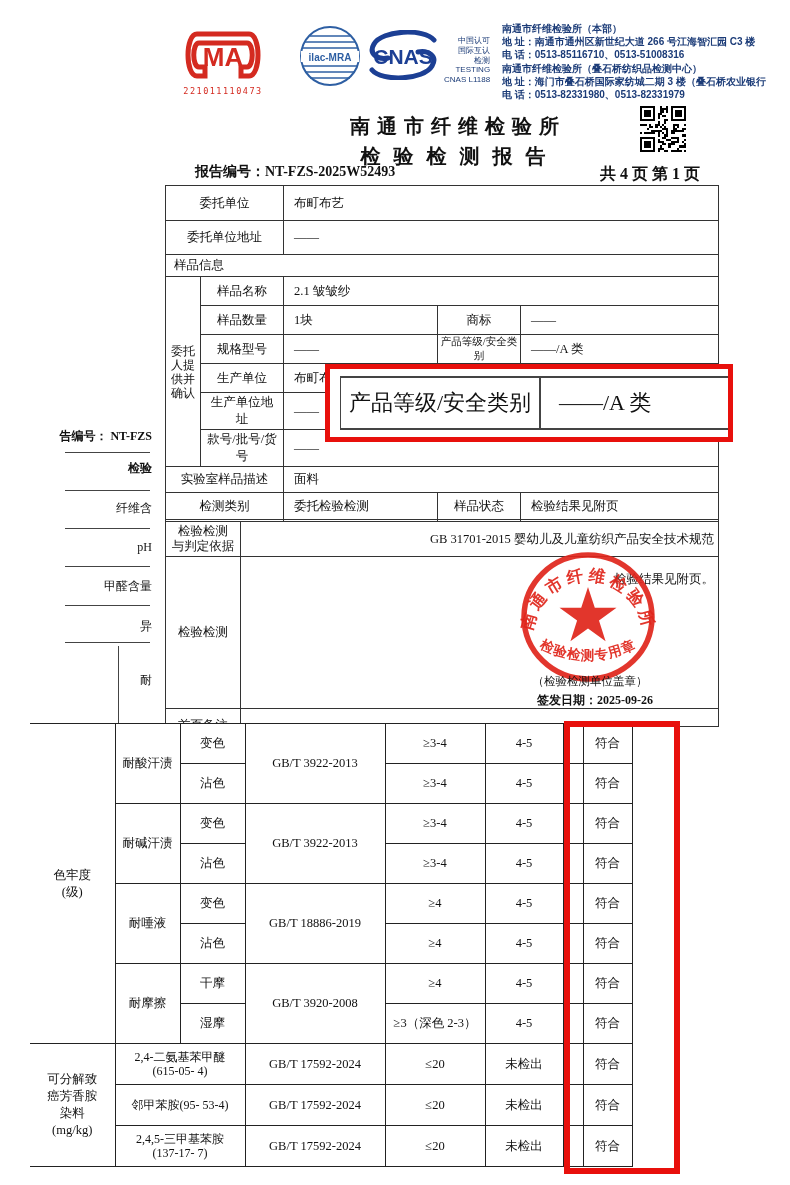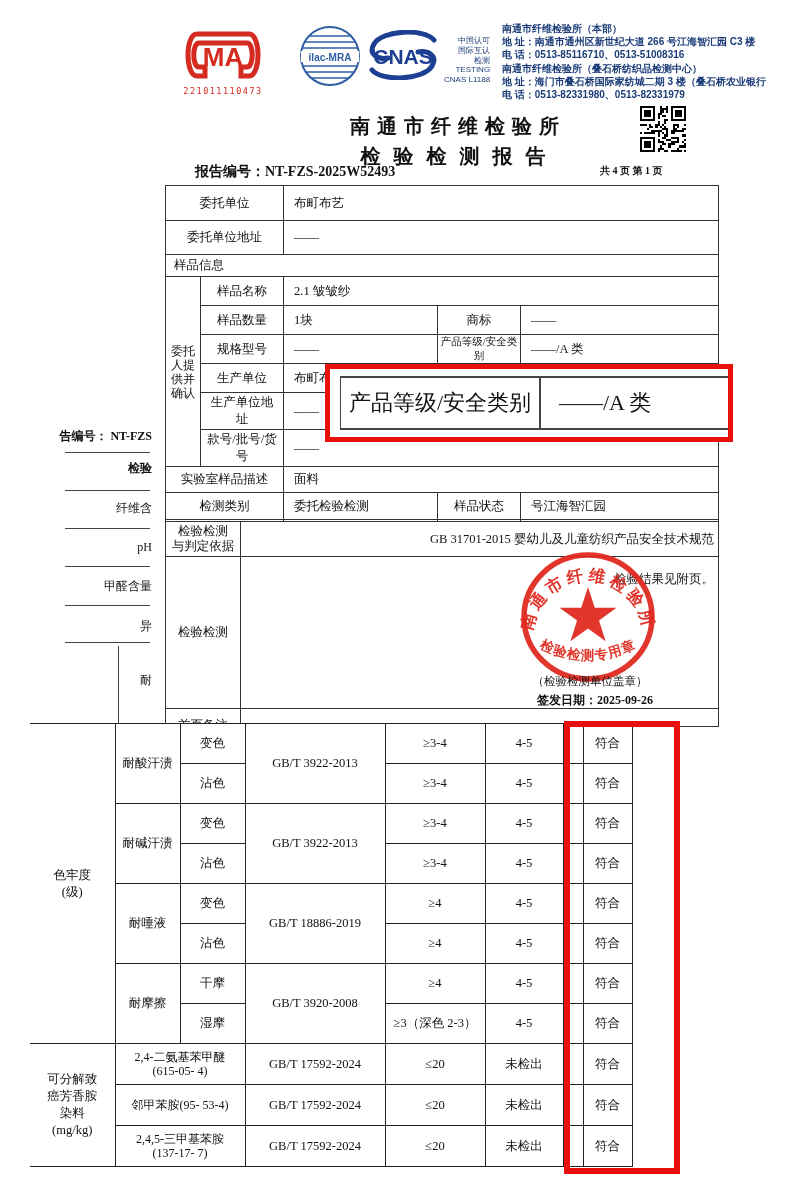--- a/index.html
+++ b/index.html
@@ -14,21 +14,21 @@
     color:#d42a20;font-size:8.5px;letter-spacing:1.5px;font-family:"DejaVu Sans Mono",monospace;}
   .accred{position:absolute;left:444px;top:36px;color:#1c3c78;font-size:8px;line-height:9.8px;
     font-family:"Liberation Sans",sans-serif;text-align:right;}
   .org{position:absolute;left:502px;top:22px;width:288px;color:#1c3c78;font-size:10px;
     line-height:13.2px;font-family:"Liberation Sans",sans-serif;font-weight:bold;
     white-space:nowrap;overflow:hidden;}
   .title{position:absolute;left:245px;top:113px;width:420px;text-align:center;font-weight:bold;}
   .title .t1{font-size:20px;letter-spacing:1px;}
   .title .t2{font-size:20px;letter-spacing:4px;margin-top:3px;}
   .repno{position:absolute;left:195px;top:163px;font-size:14px;font-weight:bold;}
-  .pagen{position:absolute;left:600px;top:164px;font-size:10px;font-weight:bold;}
+  .pagen{position:absolute;left:600px;top:164px;font-size:16px;font-weight:bold;}
   
   .bh{position:absolute;width:152px;text-align:right;font-size:12px;overflow:hidden;white-space:nowrap;}
   .bh-line{position:absolute;left:65px;width:85px;border-top:1px solid #444;height:0;}
   .bh-vline{position:absolute;left:118px;top:646px;height:77px;border-left:1px solid #444;width:0;}
   
   table{border-collapse:collapse;table-layout:fixed;}
   .mt{position:absolute;left:165px;top:185px;width:553px;background:#fff;z-index:1;}
   .mt td{border:1px solid #333;font-size:12.5px;padding:1px 4px;text-align:center;
     overflow:hidden;}
   .mt td.val{text-align:left;padding-left:10px;}
@@ -192,21 +192,21 @@
     <td colspan="3" class="val">——</td>
   </tr>
   <tr style="height:26px">
     <td colspan="2">实验室样品描述</td>
     <td colspan="3" class="val">面料</td>
   </tr>
   <tr style="height:27px">
     <td colspan="2">检测类别</td>
     <td class="val">委托检验检测</td>
     <td>样品状态</td>
-    <td class="val">号江海智汇园</td>
+    <td class="val">检验结果见附页</td>
   </tr>
   <tr style="height:28px">
     <td colspan="2">收样日期</td>
     <td class="val">2025-09-22</td>
     <td>检测日期</td>
     <td class="val">2025-09-22~2025-09-26</td>
   </tr>
 </tbody>
   </table>
 

